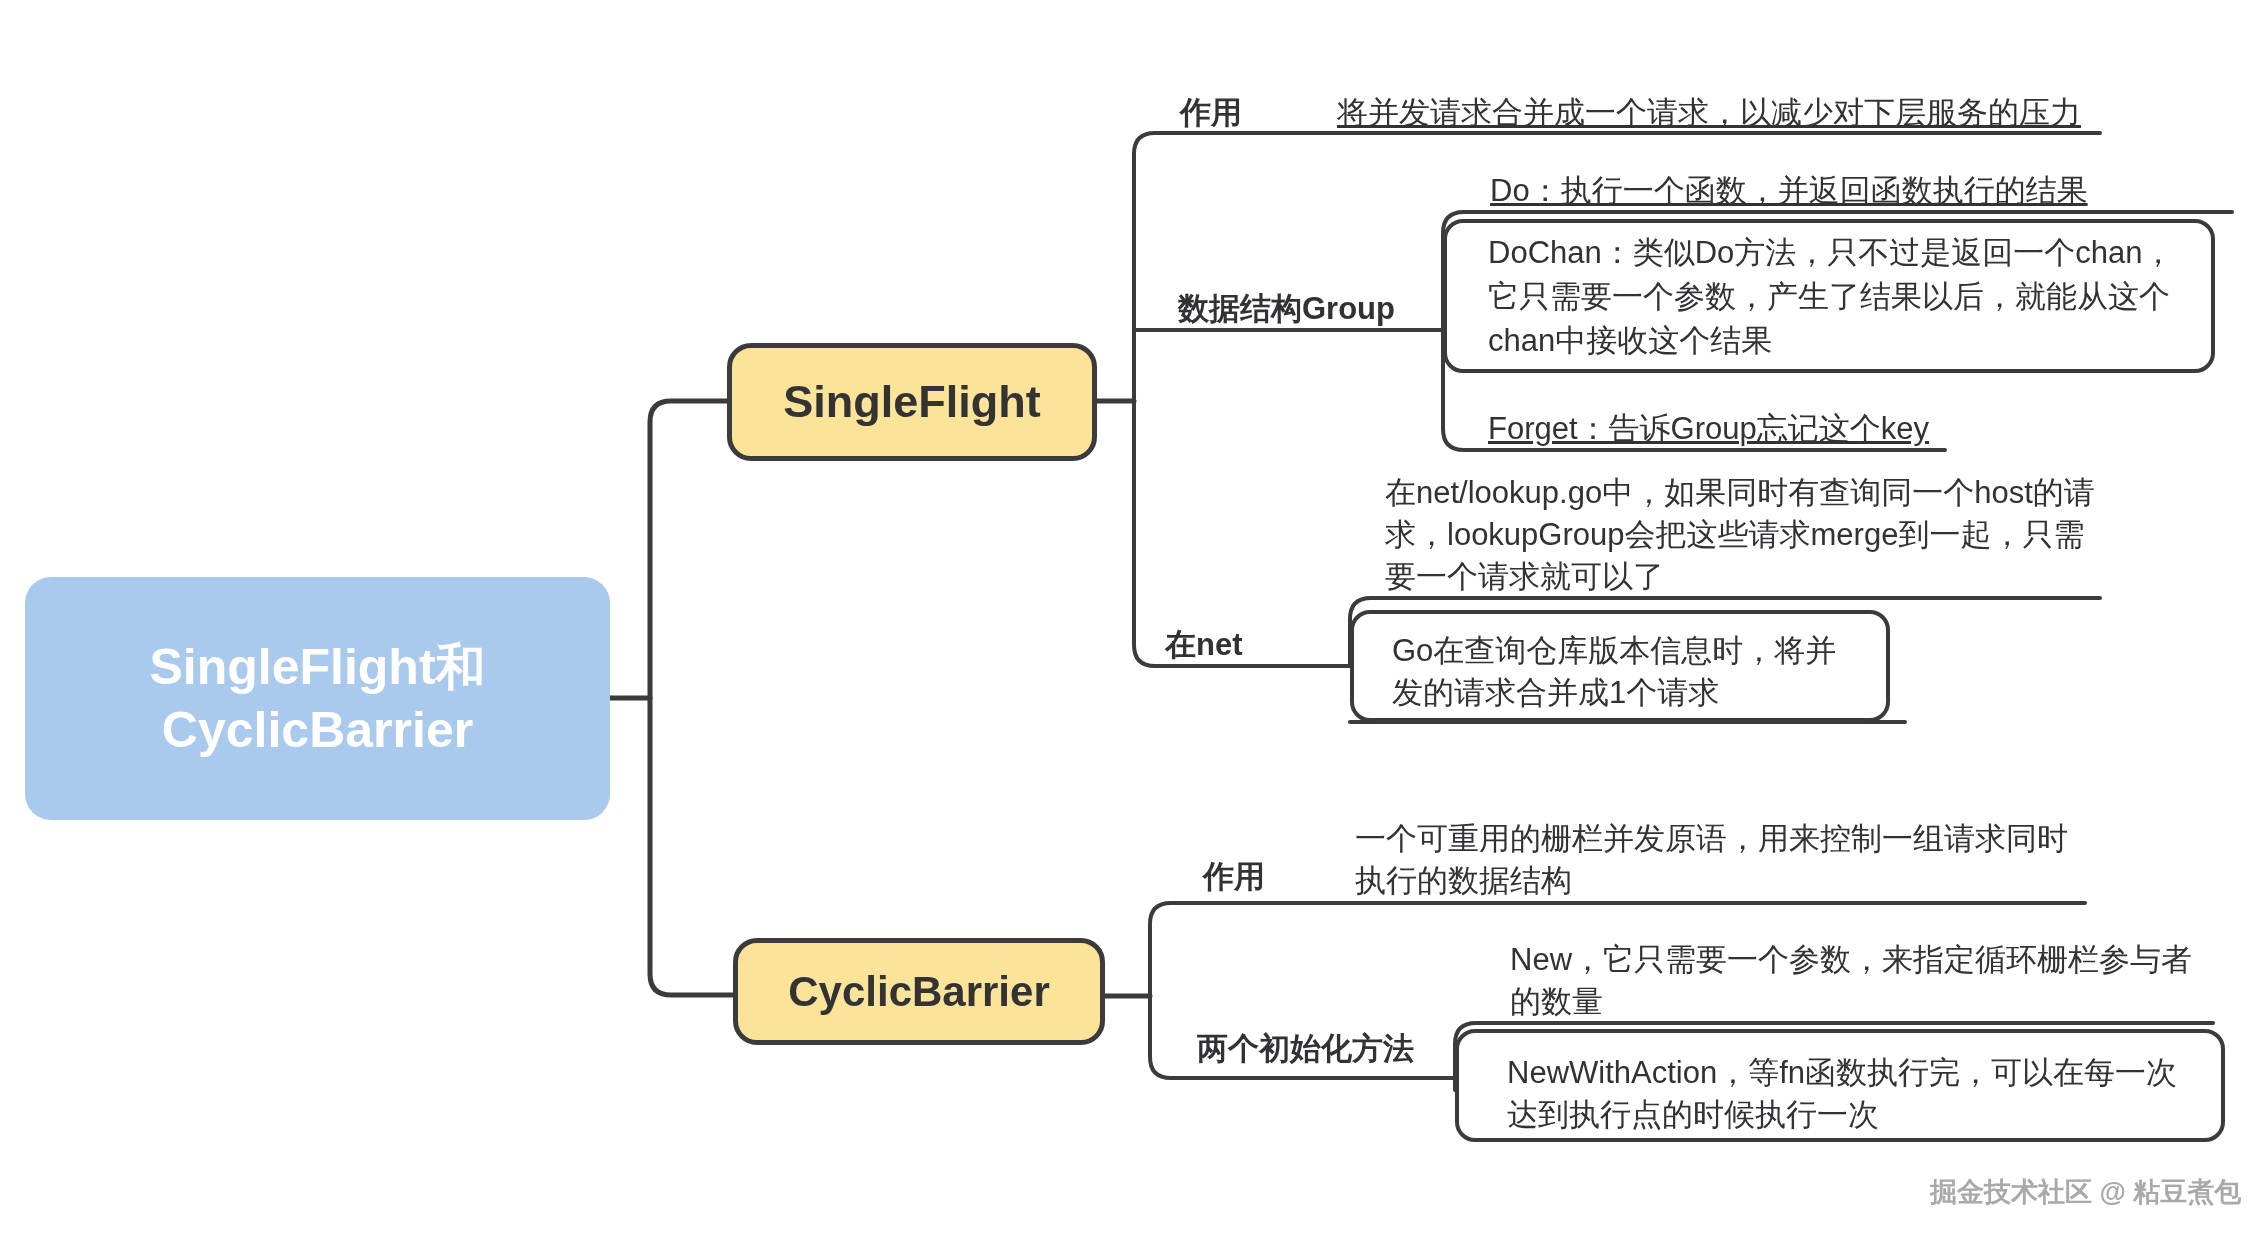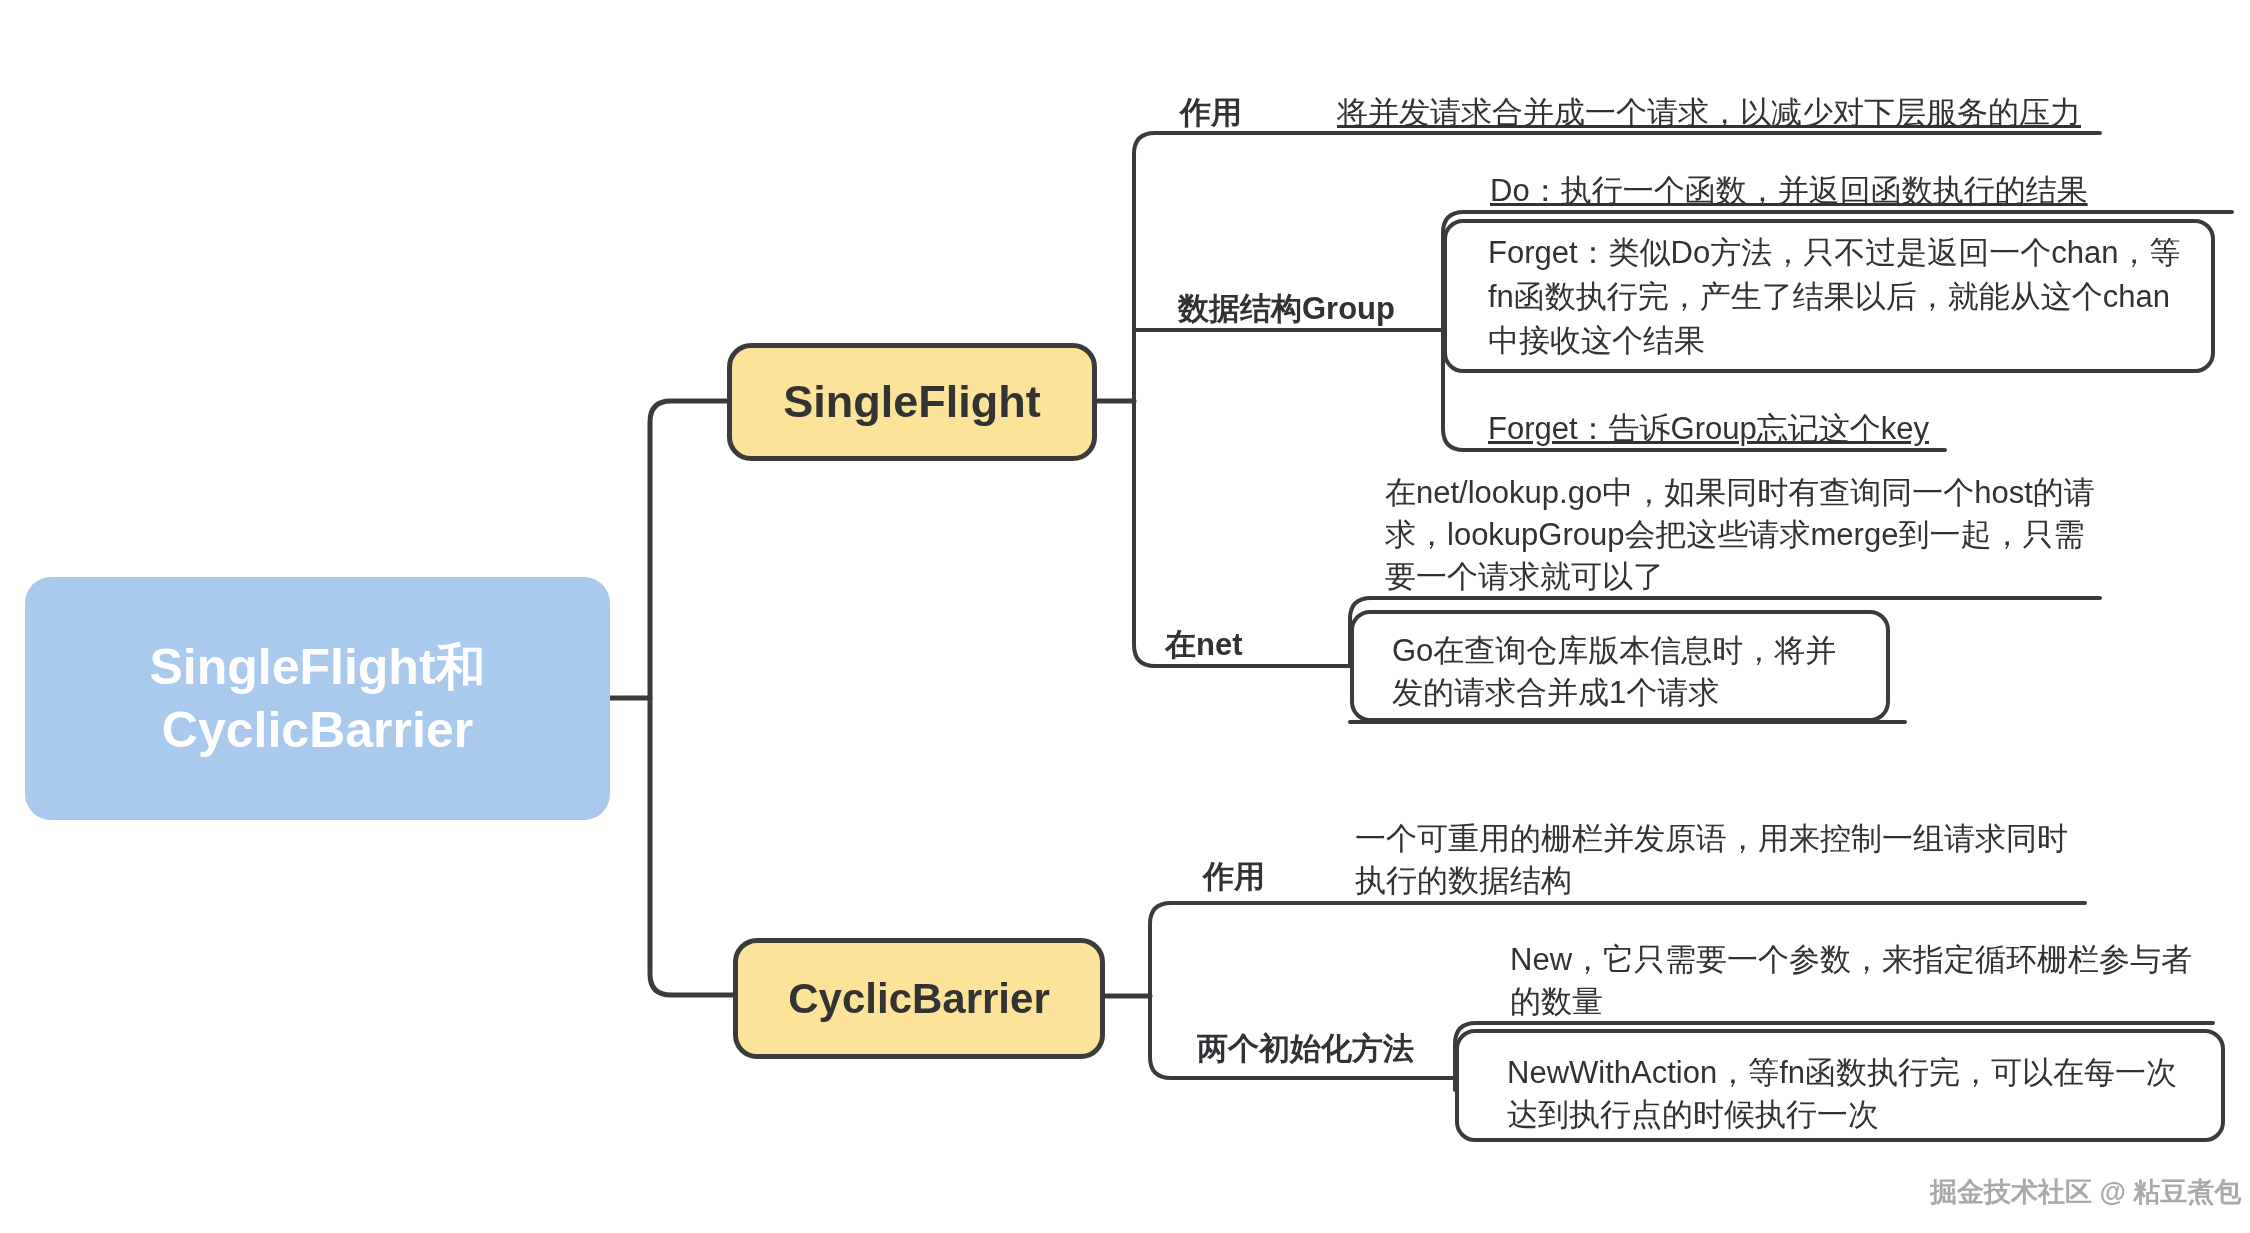--- a/index.html
+++ b/index.html
@@ -13,21 +13,21 @@
     left:25px;top:577px;width:585px;height:243px;border-radius:26px;background:#a9c9ed;
     display:flex;align-items:center;justify-content:center;text-align:center;
   }
   .root-node .txt{width:560px;font-size:50px;line-height:1.26;font-weight:bold;color:#ffffff;}
   .branch-node{
     background:#fbe49a;border:5px solid #3b3b3b;border-radius:24px;
     display:flex;align-items:center;justify-content:center;
     font-weight:bold;color:#333333;
   }
   .branch-singleflight{left:727px;top:343px;width:370px;height:118px;font-size:45px;}
-  .branch-cyclicbarrier{left:733px;top:938px;width:372px;height:121px;font-size:42px;}
+  .branch-cyclicbarrier{left:733px;top:938px;width:372px;height:107px;font-size:42px;}
   .outline-box{
     background:#ffffff;border:4px solid #3b3b3b;border-radius:20px;
   }
   .box-dochan{left:1443px;top:219px;width:772px;height:154px;}
   .box-go{left:1350px;top:610px;width:540px;height:112px;}
   .box-nwa{left:1455px;top:1029px;width:770px;height:113px;}
   .lbl{
     position:absolute;font-size:31px;line-height:42px;font-weight:600;white-space:nowrap;color:#323236;
   }
   .body-text{
@@ -78,21 +78,21 @@
   <div class="node branch-node branch-cyclicbarrier">
     <span>CyclicBarrier</span>
   </div>
 
   <div class="lbl" style="left:1180px;top:92px;">作用</div>
   <div class="body-text nowrap" style="left:1337px;top:92px;">将并发请求合并成一个请求，以减少对下层服务的压力</div>
 
   <div class="lbl" style="left:1178px;top:288px;">数据结构Group</div>
   <div class="body-text nowrap" style="left:1490px;top:170px;">Do：执行一个函数，并返回函数执行的结果</div>
   <div class="node outline-box box-dochan"></div>
-  <div class="in-box t-dochan">Forget：类似Do方法，只不过是返回一个chan，等fn函数执行完，产生了结果以后，就能从这个chan中接收这个结果</div>
+  <div class="in-box t-dochan">DoChan：类似Do方法，只不过是返回一个chan，它只需要一个参数，产生了结果以后，就能从这个chan中接收这个结果</div>
   <div class="body-text nowrap" style="left:1488px;top:408px;">Forget：告诉Group忘记这个key</div>
 
   <div class="lbl" style="left:1165px;top:624px;">在net</div>
   <div class="body-text" style="left:1385px;top:472px;width:715px;">在net/lookup.go中，如果同时有查询同一个host的请求，lookupGroup会把这些请求merge到一起，只需要一个请求就可以了</div>
   <div class="node outline-box box-go"></div>
   <div class="in-box t-go">Go在查询仓库版本信息时，将并发的请求合并成1个请求</div>
 
   <div class="lbl" style="left:1203px;top:856px;">作用</div>
   <div class="body-text" style="left:1355px;top:818px;width:730px;">一个可重用的栅栏并发原语，用来控制一组请求同时执行的数据结构</div>
 

